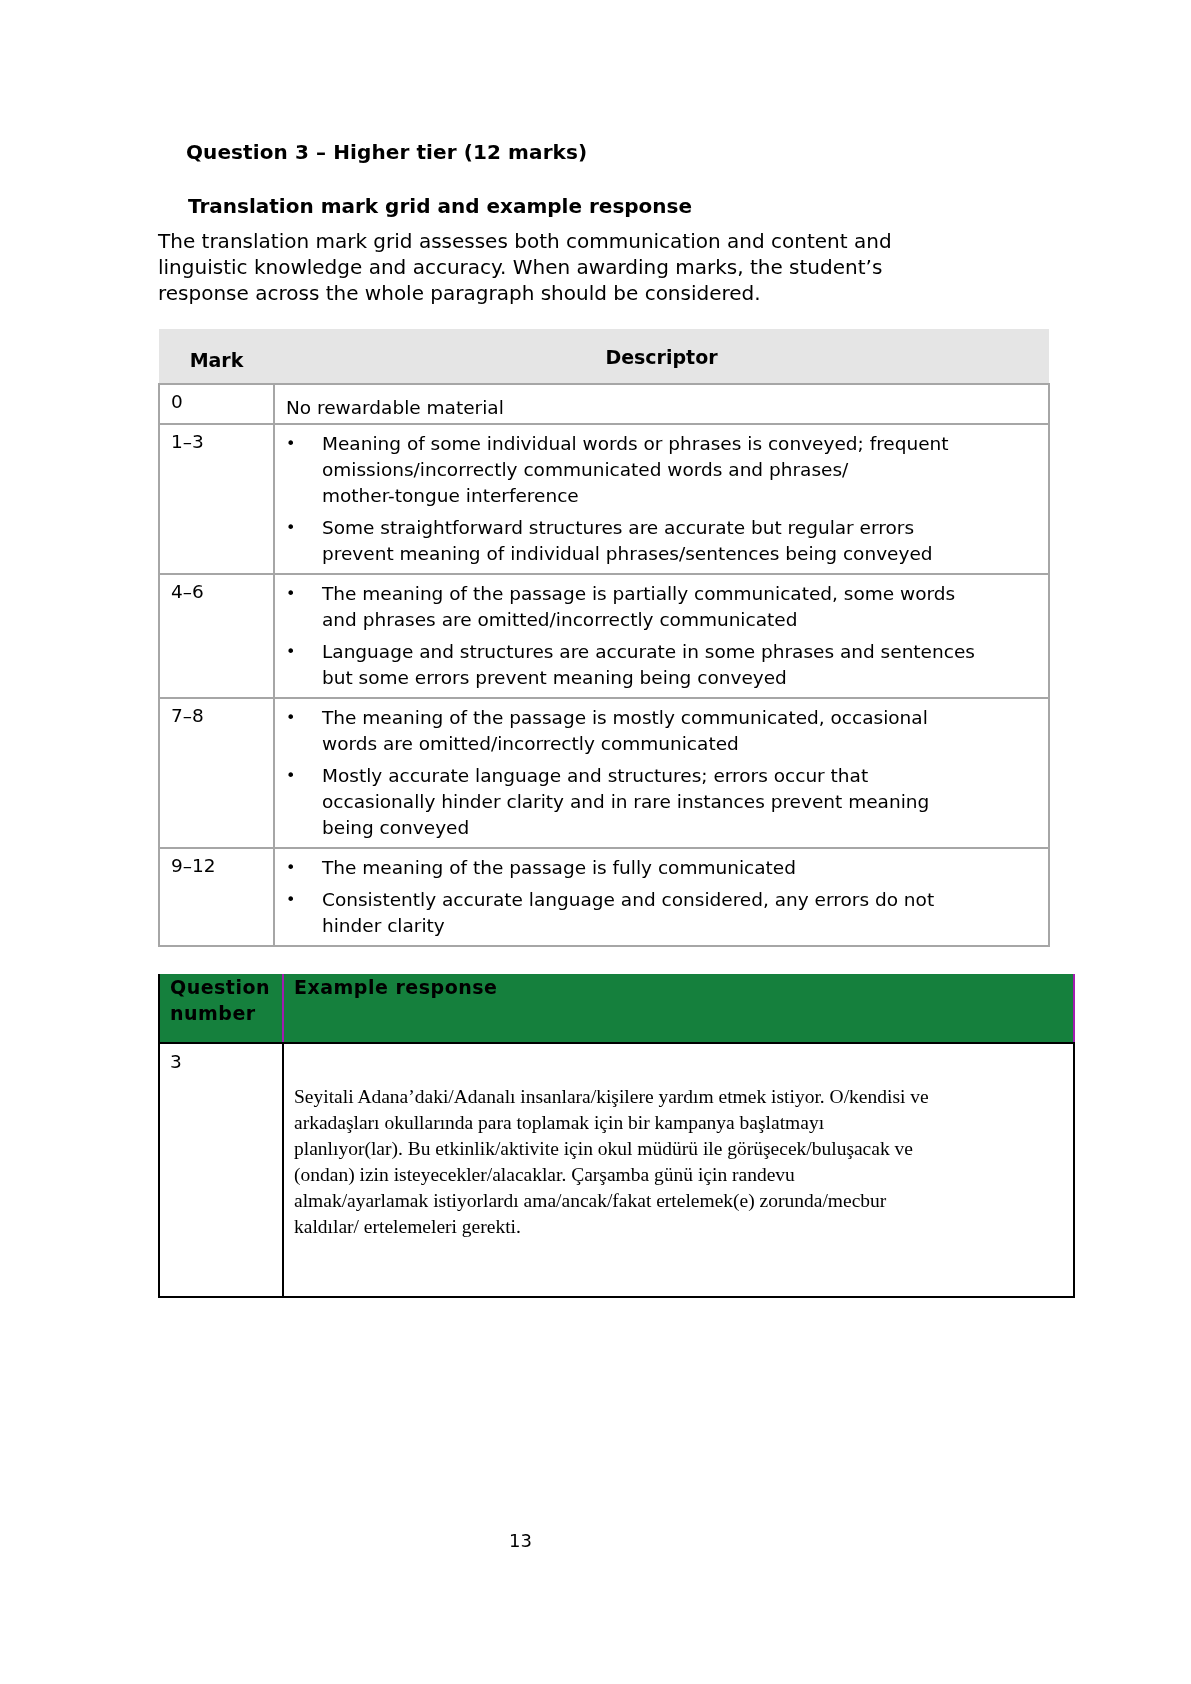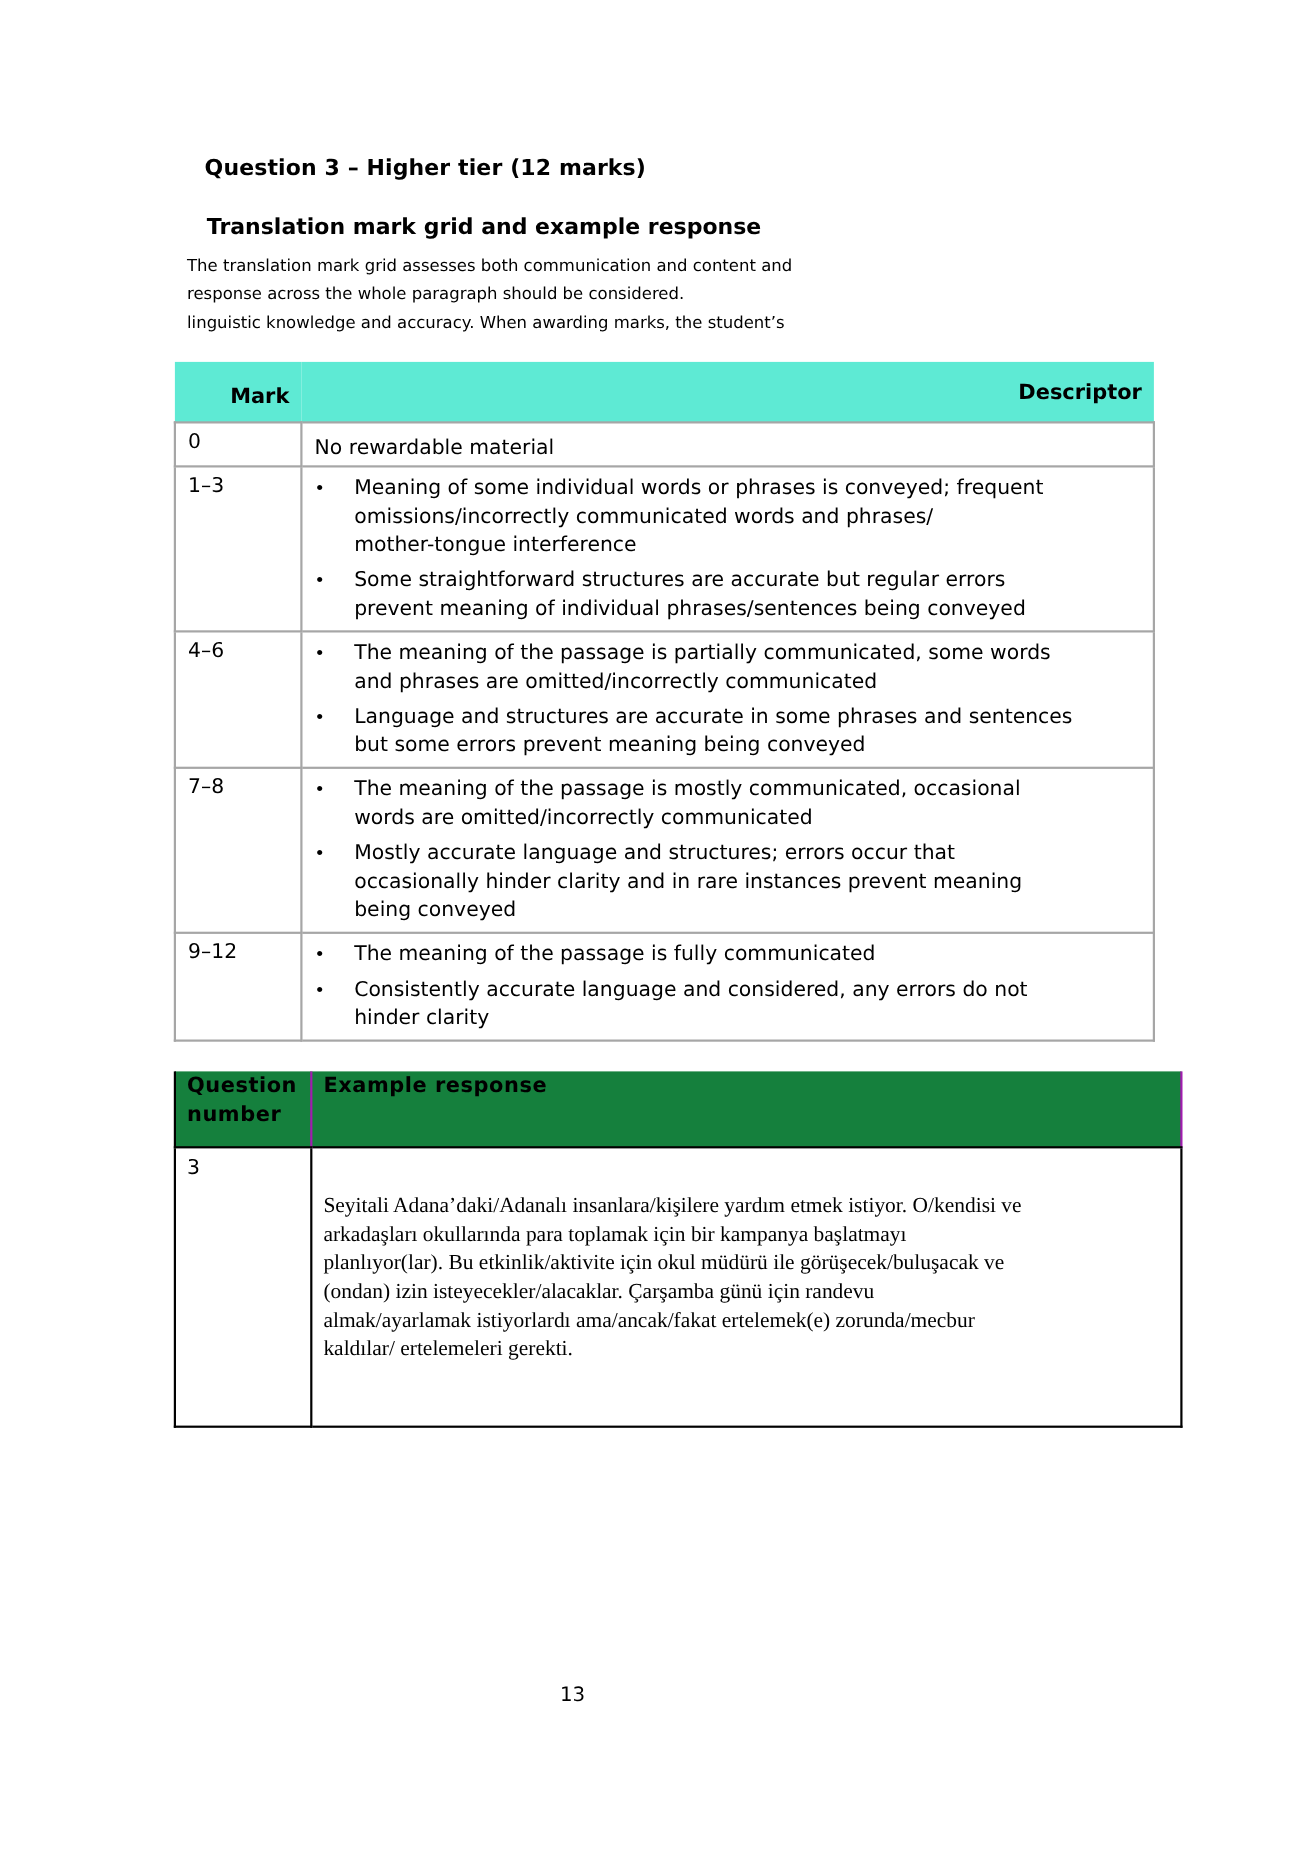--- a/index.html
+++ b/index.html
@@ -35,41 +35,41 @@
       position: absolute;
       left: 170px;
       top: 176px;
       font-size: 20px;
       font-weight: bold;
       margin: 18px;
       white-space: nowrap;
     }
     .intro {
       position: absolute;
-      left: 170px;
+      left: 158px;
       top: 228px;
       width: 760px;
-      font-size: 15px;
+      font-size: 20px;
       line-height: 26px;
       margin: 0;
     }
     .intro span { display: block; white-space: nowrap; }
 
     
     .grid {
       position: absolute;
       left: 158px;
       top: 329px;
       width: 892px;
       border-collapse: collapse;
       font-size: 18.5px;
     }
     .grid th {
-      background: #5eead4;
-      text-align: right;
+      background: #e5e5e5;
+      text-align: center;
       font-weight: bold;
       height: 46px;
       padding: 0 11px;
       vertical-align: middle;
       border: none;
       font-size: 19px;
     }
     .grid th.col-mark { width: 91px; padding-top: 8px; }
     .grid th.col-desc { padding-top: 1px; }
     .grid td {
@@ -160,22 +160,22 @@
 </head>
 <body>
 
 <div class="page">
 
   <h1 class="h1">Question 3 – Higher tier (12 marks)</h1>
   <h2 class="h2">Translation mark grid and example response</h2>
 
   <p class="intro">
     <span>The translation mark grid assesses both communication and content and</span>
+    <span>linguistic knowledge and accuracy. When awarding marks, the student’s</span>
     <span>response across the whole paragraph should be considered.</span>
-    <span>linguistic knowledge and accuracy. When awarding marks, the student’s</span>
   </p>
 
   <table class="grid">
     <thead>
       <tr>
         <th class="col-mark">Mark</th>
         <th class="col-desc">Descriptor</th>
       </tr>
     </thead>
     <tbody>

